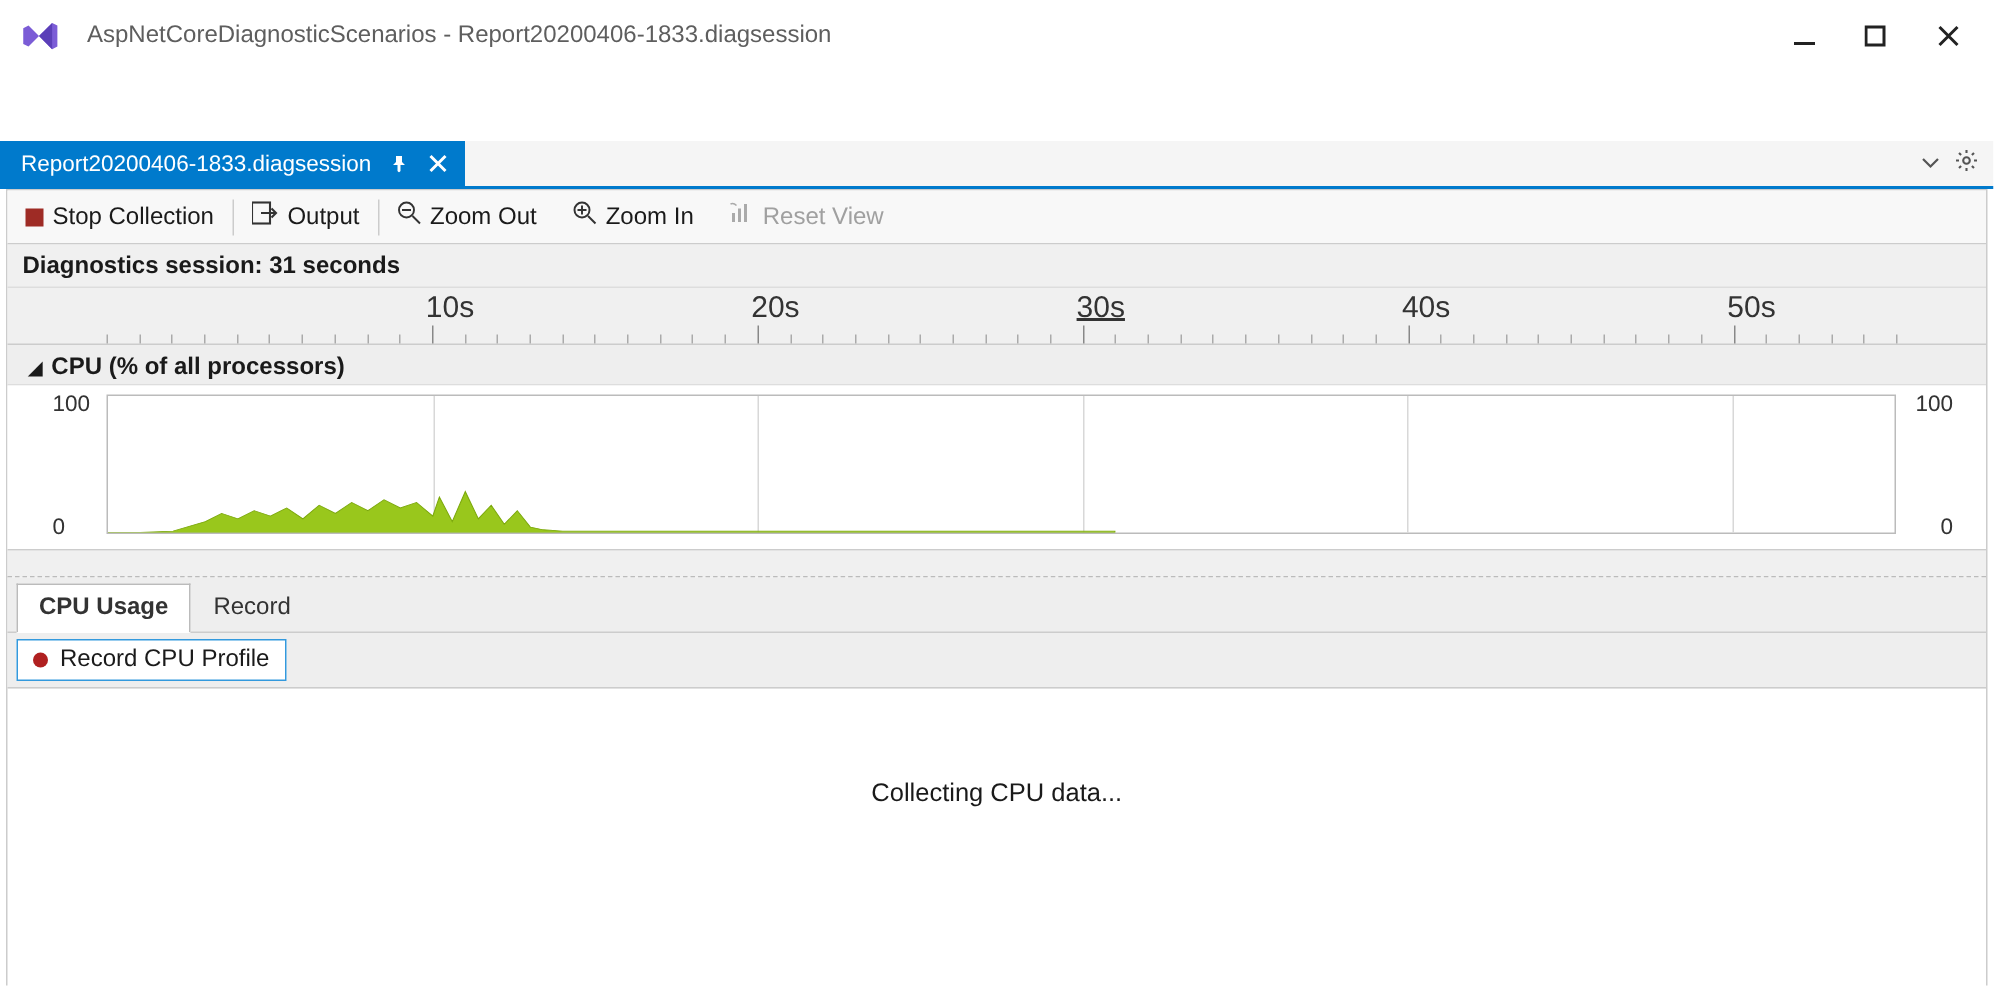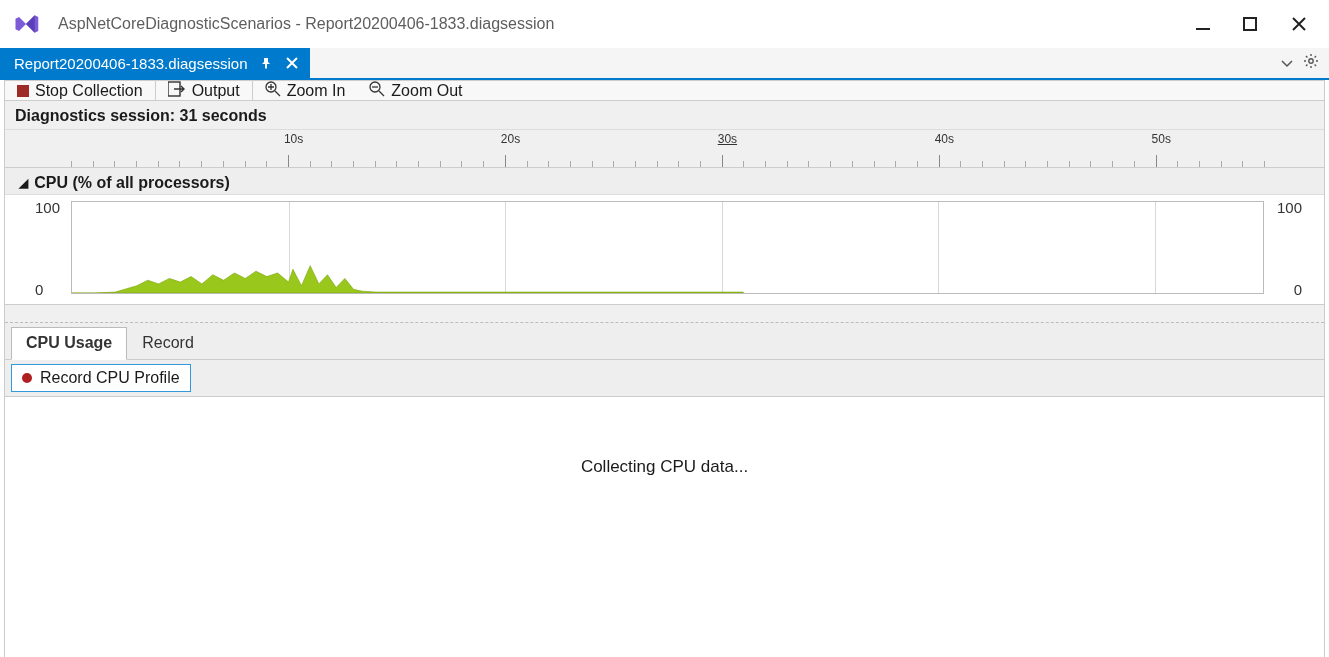--- a/index.html
+++ b/index.html
@@ -6,44 +6,44 @@
   body { background: #fff; width: 1329px; height: 657px; overflow: hidden; color: #1a1a1a; }
 
   
   .titlebar { height: 48px; display: flex; align-items: center; padding: 0 12px; }
   .vs-logo { width: 28px; height: 28px; margin-right: 18px; }
   .title-text { font-size: 16px; color: #5e5e5e; flex: 1; }
   .win-controls { display: flex; gap: 28px; padding-right: 8px; }
   .win-btn { width: 20px; height: 20px; display: flex; align-items: center; justify-content: center; cursor: pointer; }
 
   
-  .tabrow { height: 30px; display: flex; align-items: stretch; background: #f5f5f5; position: relative; }
+  .tabrow { height: 30px; display: flex; align-items: stretch; background: #f5f5f5; position: relative; margin-top: 46px; }
   .doc-tab { background: #007acc; color: #fff; display: flex; align-items: center; padding: 0 10px 0 14px; font-size: 15px; gap: 10px; }
   .doc-tab .pin, .doc-tab .close { width: 16px; height: 16px; display:flex; align-items:center; justify-content:center; cursor:pointer;}
   .tabrow-right { margin-left: auto; display:flex; align-items:center; gap:10px; padding-right:10px; color:#555; }
   .tabrow-underline { position:absolute; left:0; right:0; bottom:-2px; height:2px; background:#007acc; }
 
   
   .frame { border:1px solid #cccccc; margin: 2px 4px 4px 4px; height: 602px; display:flex; flex-direction:column; background:#fff;}
 
   
-  .toolbar { height: 20px; border-bottom:1px solid #cccccc; display:flex; align-items:center; background:#f8f8f8; }
+  .toolbar { height: 36px; border-bottom:1px solid #cccccc; display:flex; align-items:center; background:#f8f8f8; }
   .tool-btn { display:flex; align-items:center; gap:6px; padding:0 12px; height:100%; font-size:16px; cursor:pointer; color:#1a1a1a; }
   .tool-btn.disabled { color:#a0a0a0; cursor:default; }
   .tool-sep { width:1px; height:24px; background:#cccccc; }
 
   
   .session-label { padding: 6px 10px 4px 10px; font-size:16px; font-weight:600; background:#f0f0f0; border-bottom:1px solid #ddd;}
 
   
   .ruler { height: 38px; background:#f0f0f0; position:relative; border-bottom:1px solid #ccc; }
   .ruler-inner { position:absolute; left:66px; right:60px; top:0; bottom:0; }
   .ruler-tick-major { position:absolute; bottom:0; height:12px; width:1px; background:#888; }
   .ruler-tick-minor { position:absolute; bottom:0; height:6px; width:1px; background:#aaa; }
-  .ruler-label { position:absolute; top:2px; font-size:12px; color:#333; transform:translateX(-4px); }
+  .ruler-label { position:absolute; top:2px; font-size:20px; color:#333; transform:translateX(-4px); }
 
   
   .chart-header { padding: 6px 10px 2px 14px; font-size:16px; font-weight:600; background:#eeeeee; border-bottom:1px solid #ddd; display:flex; align-items:center; gap:6px;}
   .chart-header .tri { font-size:12px; }
   .chart-area { height: 110px; position:relative; background:#fff; border-bottom:1px solid #ccc;}
   .chart-ylabel-left { position:absolute; left:30px; font-size:15px; color:#333; }
   .chart-ylabel-right { position:absolute; right:22px; font-size:15px; color:#333; }
   .chart-plot { position:absolute; left:66px; right:60px; top:6px; bottom:10px; border:1px solid #bbb; background:#fff; }
   .chart-gridline { position:absolute; top:0; bottom:0; width:1px; background:#d8d8d8; }
   .chart-svg { position:absolute; left:0; top:0; width:100%; height:100%; }
@@ -146,34 +146,45 @@
           </svg>
       </span>
       <span>Output</span>
     </div>
     <div class="tool-sep"></div>
     <div class="tool-btn">
       <span>
         <svg width="16" height="16">
             <circle cx="6" cy="6" r="5" fill="none" stroke="#333" stroke-width="1.3"></circle>
             <path d="M10 10l5 5" stroke="#333" stroke-width="1.3"></path>
-            <path d="M6 3v6M3 6h6" stroke="#333" stroke-width="1.3"></path>
-          </svg>
-      </span>
-      <span>Zoom In</span>
+            <path d="M3 6h6" stroke="#333" stroke-width="1.3"></path>
+          </svg>
+      </span>
+      <span>Zoom Out</span>
     </div>
     <div class="tool-btn">
       <span>
         <svg width="16" height="16">
             <circle cx="6" cy="6" r="5" fill="none" stroke="#333" stroke-width="1.3"></circle>
             <path d="M10 10l5 5" stroke="#333" stroke-width="1.3"></path>
-            <path d="M3 6h6" stroke="#333" stroke-width="1.3"></path>
-          </svg>
-      </span>
-      <span>Zoom Out</span>
+            <path d="M6 3v6M3 6h6" stroke="#333" stroke-width="1.3"></path>
+          </svg>
+      </span>
+      <span>Zoom In</span>
+    </div>
+    <div class="tool-btn disabled">
+      <span>
+        <svg width="16" height="16">
+            <rect x="2" y="8" width="2" height="6" fill="#aaa"></rect>
+            <rect x="6" y="5" width="2" height="9" fill="#aaa"></rect>
+            <rect x="10" y="2" width="2" height="12" fill="#aaa"></rect>
+            <path d="M1 2c0 0 2-1 4 1" stroke="#aaa" fill="none"></path>
+          </svg>
+      </span>
+      <span>Reset View</span>
     </div>
   </div>
 
   <div class="session-label">Diagnostics session: 31 seconds</div>
 
   <div class="ruler">
     <div class="ruler-inner" id="ruler-inner">
         <div class="ruler-tick-minor" style="left: 0%;"></div>
         <div class="ruler-tick-minor" style="left: 1.81818%;"></div>
         <div class="ruler-tick-minor" style="left: 3.63636%;"></div>

